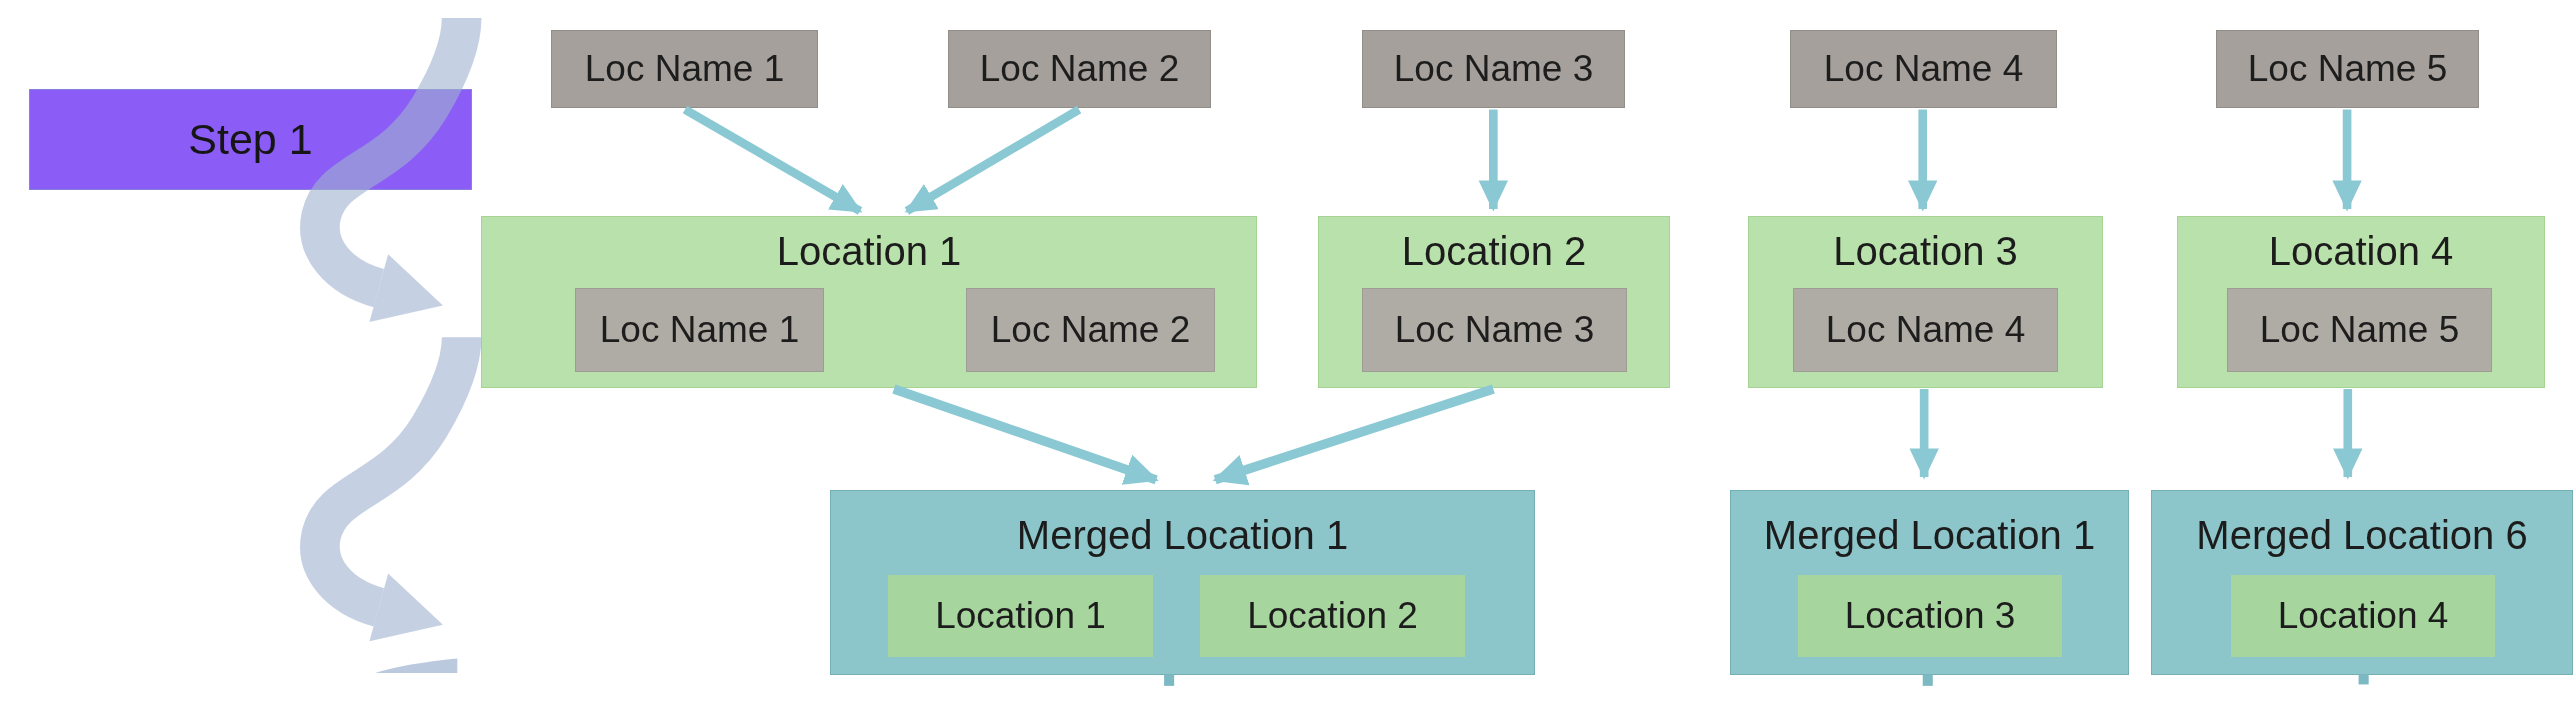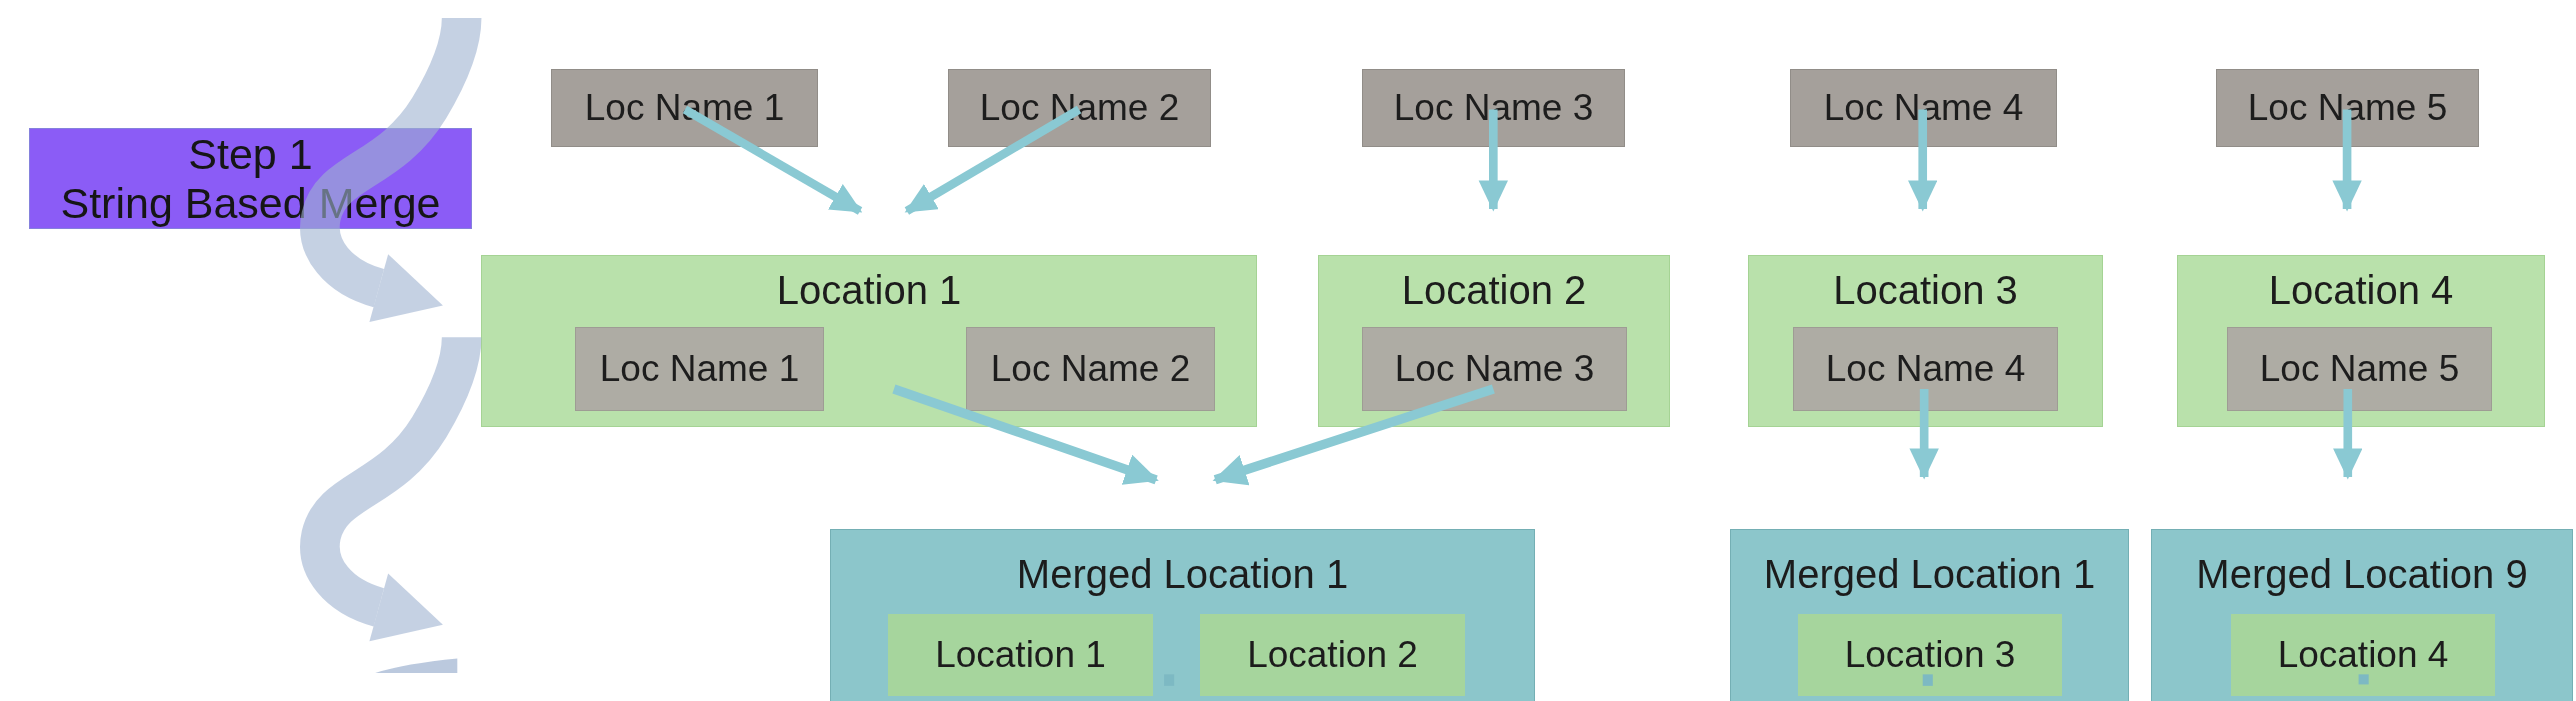--- a/index.html
+++ b/index.html
@@ -5,21 +5,21 @@
   html, body { margin: 0; padding: 0; background: #ffffff; }
   .canvas {
     position: relative;
     width: 2576px;
     height: 701px;
     overflow: hidden;
     background: #ffffff;
     font-family: "Liberation Sans", sans-serif;
     color: #1d1d1d;
   }
-  .abs { position: absolute; box-sizing: border-box; margin-top: 39px; }
+  .abs { position: absolute; box-sizing: border-box; }
 
   
   .raw-box {
     background: #a5a09b;
     border: 1.4px solid rgba(110,105,100,0.35);
     display: flex; align-items: center; justify-content: center;
     font-size: 37px; color: #1d1d1d;
   }
   .raw-box.inner {
     background: #aeaca4;
@@ -60,21 +60,20 @@
     pointer-events: none;
   }
 </style>
 </head>
 <body>
 
 <div class="canvas">
 
   <div class="abs step-box" style="left:29px; top:89px; width:443px; height:101px;">
     <div>Step 1</div>
-    <div>String Based Merge</div>
   </div>
 
   <div class="abs raw-box" style="left:551px;  top:30px; width:267px; height:78px;">
       <span>Loc Name 1</span>
     </div>
   <div class="abs raw-box" style="left:948px; top:30px; width:263px; height:78px;">
       <span>Loc Name 2</span>
     </div>
   <div class="abs raw-box" style="left:1362px; top:30px; width:263px; height:78px;">
       <span>Loc Name 3</span>
@@ -128,21 +127,21 @@
     </div>
 
   <div class="abs merged-box" style="left:1730px; top:490px; width:399px; height:185px;">
     <div class="merged-title">Merged Location 1</div>
   </div>
   <div class="abs merged-member" style="left:1798px; top:575px; width:264px; height:82px;">
       <span>Location 3</span>
     </div>
 
   <div class="abs merged-box" style="left:2151px; top:490px; width:422px; height:185px;">
-    <div class="merged-title">Merged Location 9</div>
+    <div class="merged-title">Merged Location 6</div>
   </div>
   <div class="abs merged-member" style="left:2231px; top:575px; width:264px; height:82px;">
       <span>Location 4</span>
     </div>
 
   <svg class="arrows-layer" width="2576" height="701" viewBox="0 0 3574 973">
     <defs>
       <marker id="head" markerUnits="strokeWidth" markerWidth="3.8" markerHeight="3.6" refX="3.3" refY="1.7" orient="auto">
         <path d="M0,0 L3.6,1.7 L0,3.4 Z" fill="#8ac9d3"></path>
       </marker>

